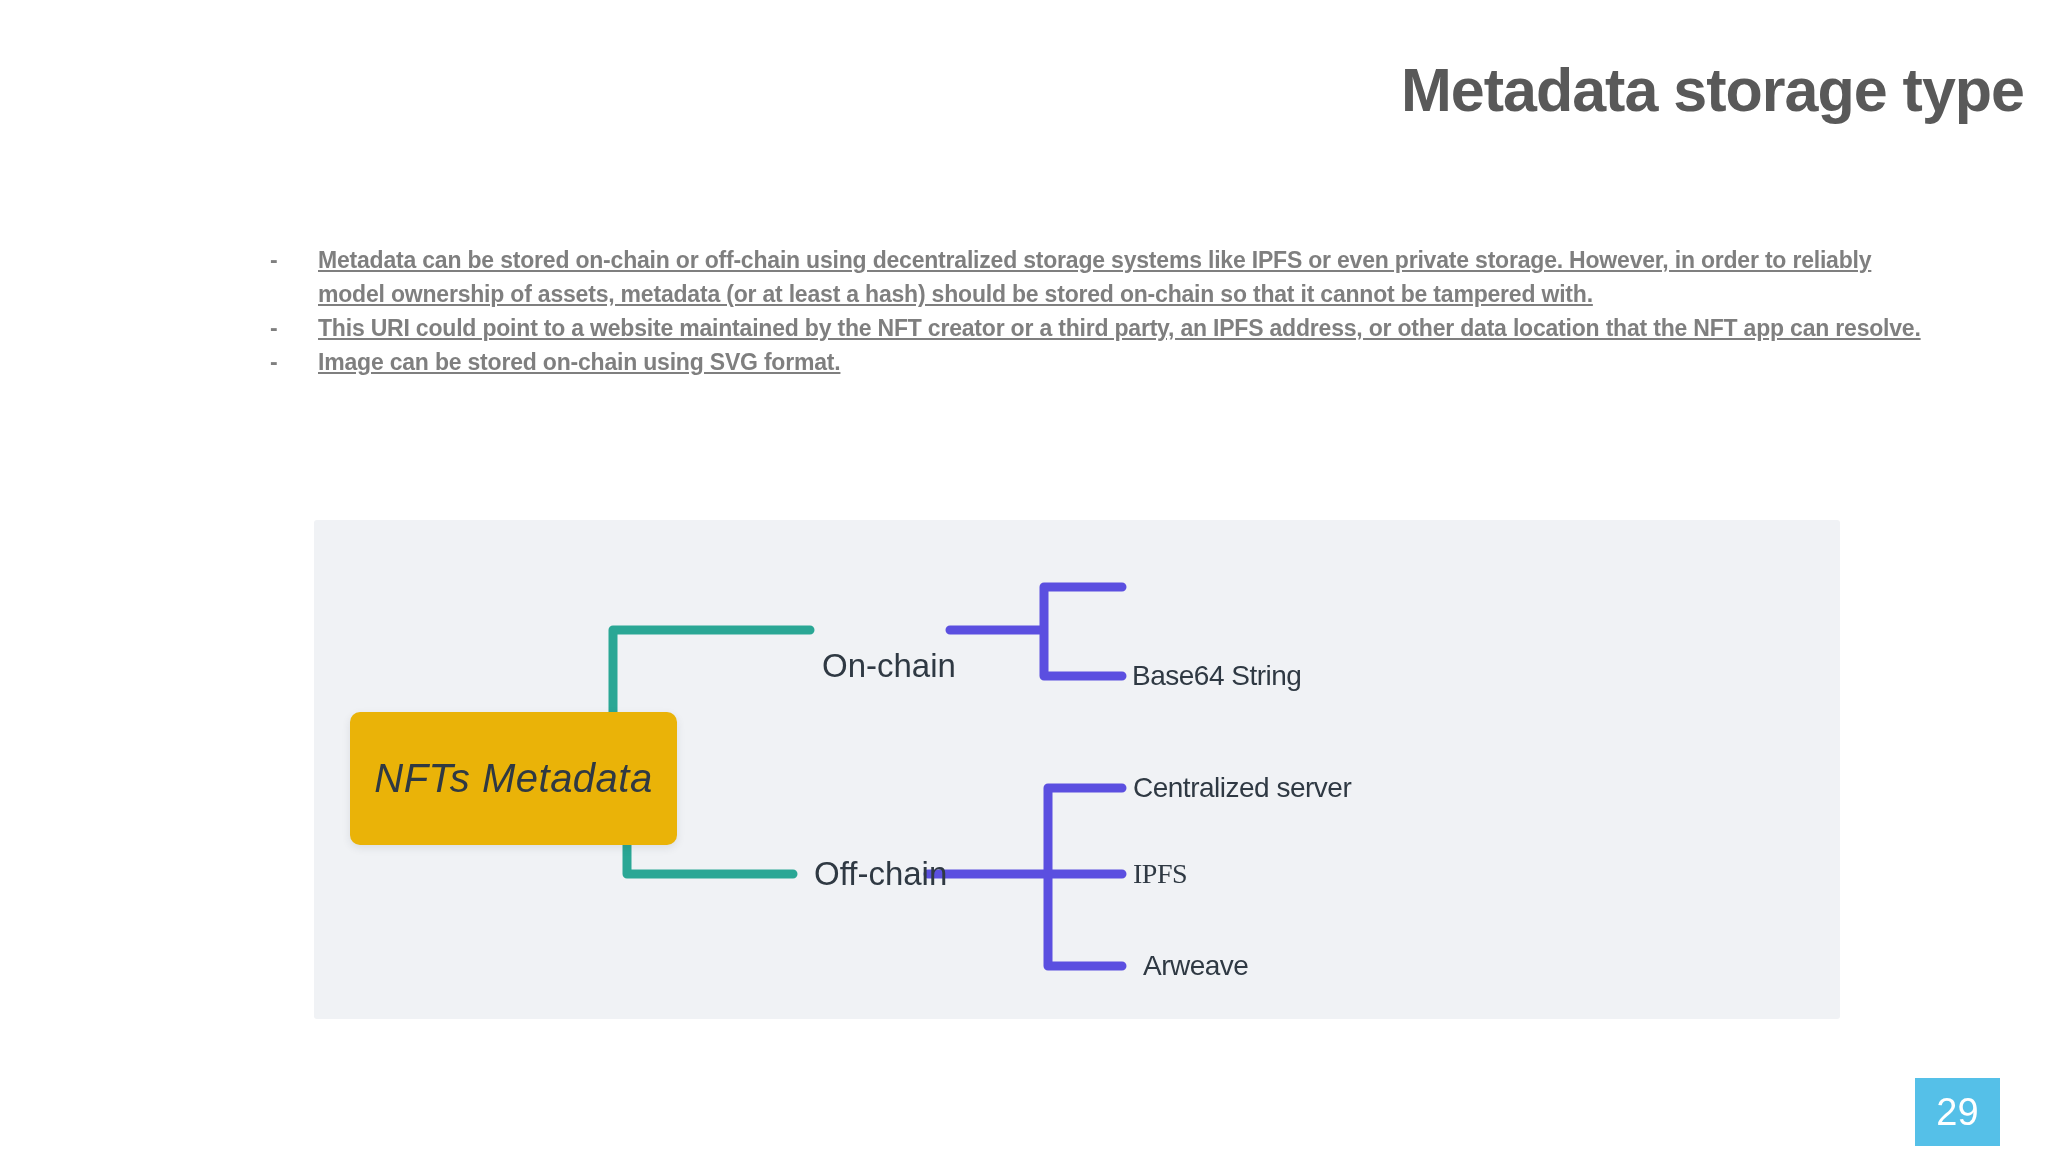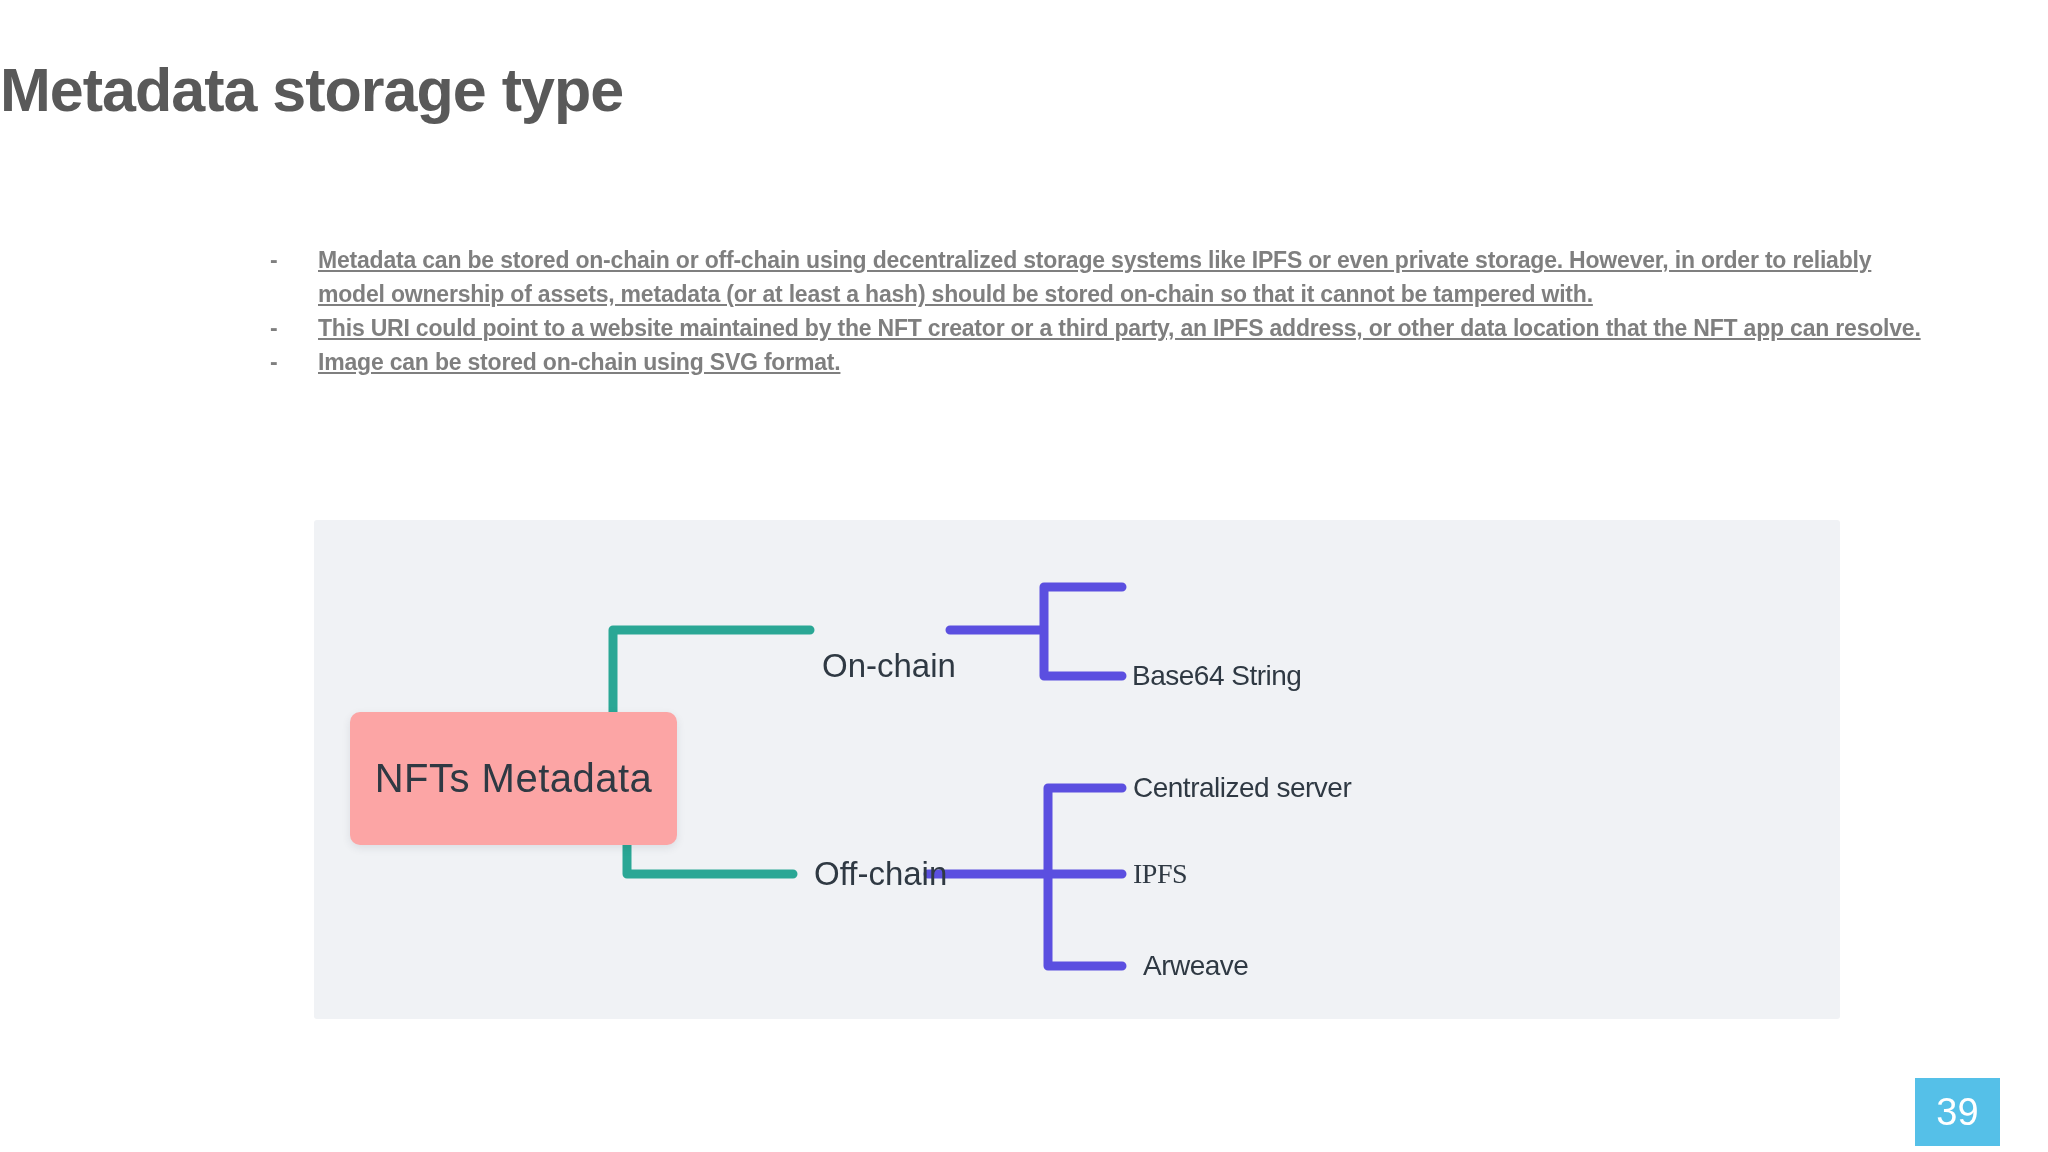--- a/index.html
+++ b/index.html
@@ -10,21 +10,21 @@
     --body-gray:#7f7f7f;
     --label-dark:#2f3943;
     --badge-blue:#55c0e8;
   }
   *{margin:0;padding:0;box-sizing:border-box;}
   html,body{width:2048px;height:1152px;background:#ffffff;overflow:hidden;}
   body{font-family:"Liberation Sans", sans-serif;position:relative;}
 
   .slide-title{
     position:absolute;top:55px;left:0;width:2024px;
-    text-align:left;font-size:61px;font-weight:bold;
+    text-align:right;font-size:61px;font-weight:bold;
     color:var(--title-gray);letter-spacing:-1px;
   }
 
   .bullets{
     position:absolute;left:270px;top:243px;width:1668px;
     font-size:23px;font-weight:bold;line-height:34px;
     color:var(--body-gray);letter-spacing:-0.2px;
   }
   .bullet-row{display:flex;align-items:flex-start;}
   .bullet-marker{width:48px;flex:0 0 48px;}
@@ -33,24 +33,24 @@
   .diagram-panel{
     position:absolute;left:314px;top:520px;width:1526px;height:499px;
     background:var(--panel-bg);border-radius:3px;
   }
   .diagram-svg{position:absolute;left:0;top:0;}
   .edge-teal{stroke:var(--teal);stroke-width:9;fill:none;stroke-linecap:round;stroke-linejoin:round;}
   .edge-purple{stroke:var(--purple);stroke-width:9;fill:none;stroke-linecap:round;stroke-linejoin:round;}
 
   .root-node{
     position:absolute;left:36px;top:192px;width:327px;height:133px;
-    background:#fca5a5;border-radius:10px;
+    background:#eab308;border-radius:10px;
     box-shadow:0 3px 8px rgba(40,50,70,0.10);
     display:flex;align-items:center;justify-content:center;
-    font-size:40px;color:var(--label-dark);letter-spacing:0.5px;
+    font-size:40px;color:var(--label-dark);letter-spacing:0.5px;font-style:italic;
   }
 
   .branch-label{
     position:absolute;transform:translateY(-50%);
     font-size:33px;color:var(--label-dark);letter-spacing:0px;white-space:nowrap;
   }
   .leaf-label{
     position:absolute;transform:translateY(-50%);
     font-size:28px;color:var(--label-dark);letter-spacing:-0.5px;white-space:nowrap;
   }
@@ -99,13 +99,13 @@
 
   <div class="branch-label" style="left:508px;top:110px;margin-top:36px;">On-chain</div>
   <div class="branch-label" style="left:500px;top:354px;">Off-chain</div>
 
   <div class="leaf-label" style="left:818px;top:156px;text-align:center;">Base64 String</div>
   <div class="leaf-label" style="left:819px;top:268px;">Centralized server</div>
   <div class="leaf-label" style="left:819px;top:354px;font-family:Liberation Serif, serif;">IPFS</div>
   <div class="leaf-label" style="left:821px;top:446px;margin-left:8px;">Arweave</div>
 </div>
 
-<div class="page-badge">39</div>
+<div class="page-badge">29</div>
 
 </body></html>

